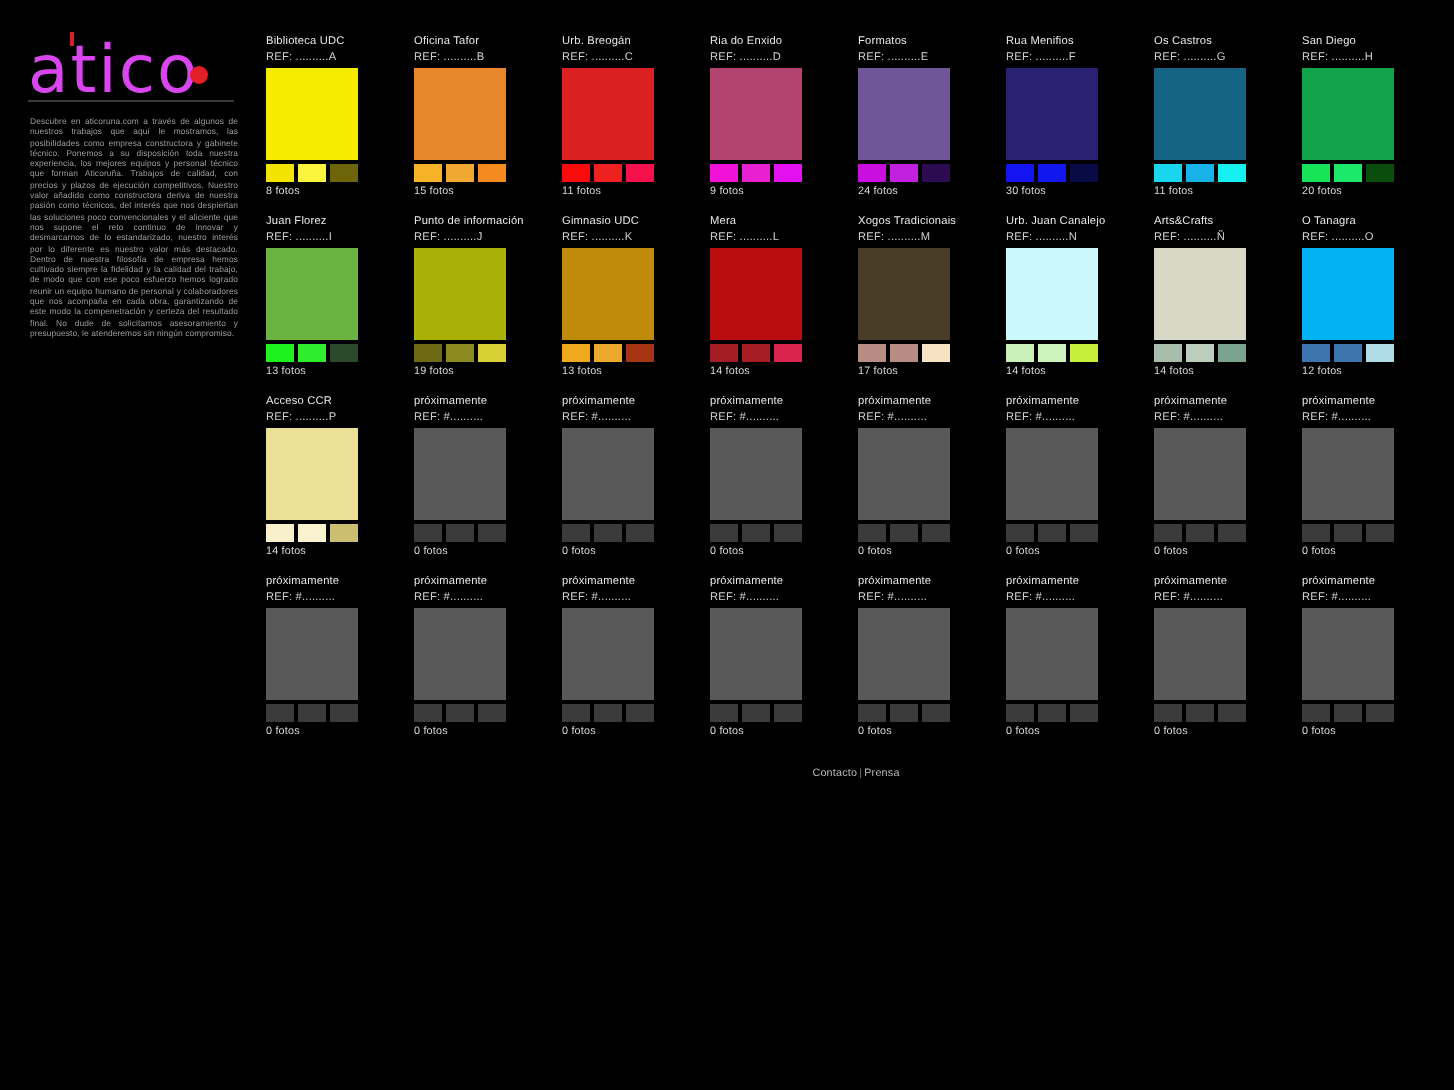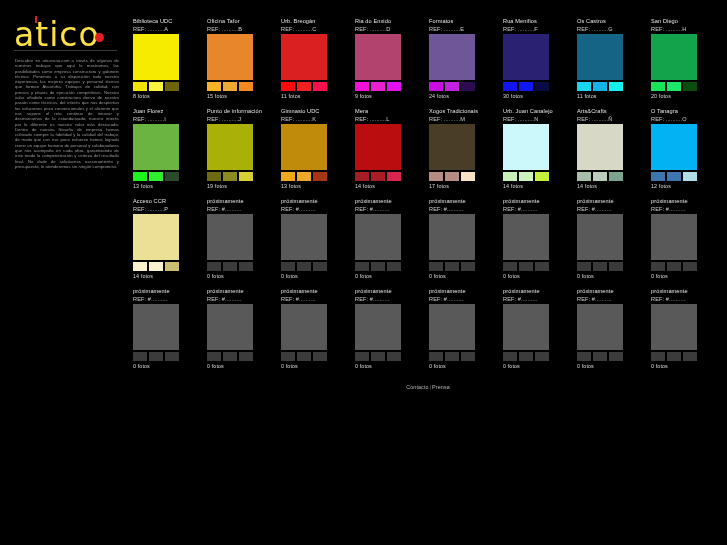--- a/index.html
+++ b/index.html
@@ -26,21 +26,21 @@
   #logo-block {
     position: absolute;
     left: 14px; top: 16px;
     width: 103px; height: 40px;
   }
   #logo-word {
     font-family: "DejaVu Sans", sans-serif;
     font-size: 33px;
     font-weight: 400;
     letter-spacing: 1px;
-    color: #fde047;
+    color: #d946ef;
     line-height: 34px;
     position: absolute;
     left: 0; top: 2px;
     white-space: nowrap;
   }
   #logo-tick {
     position: absolute;
     left: 21px; top: 0px;
     width: 2px; height: 7px;
     background: #d81f26;

